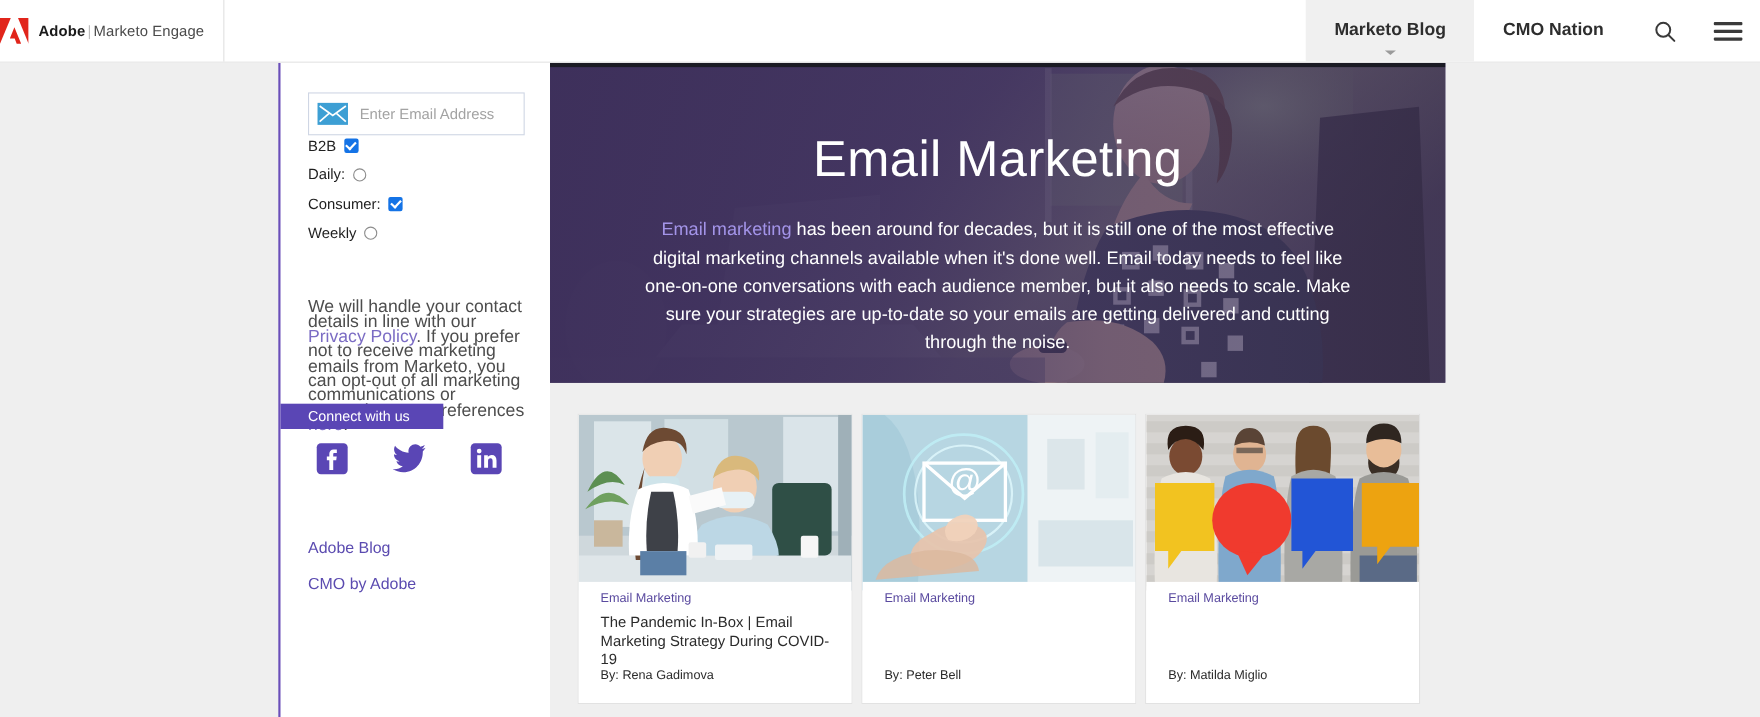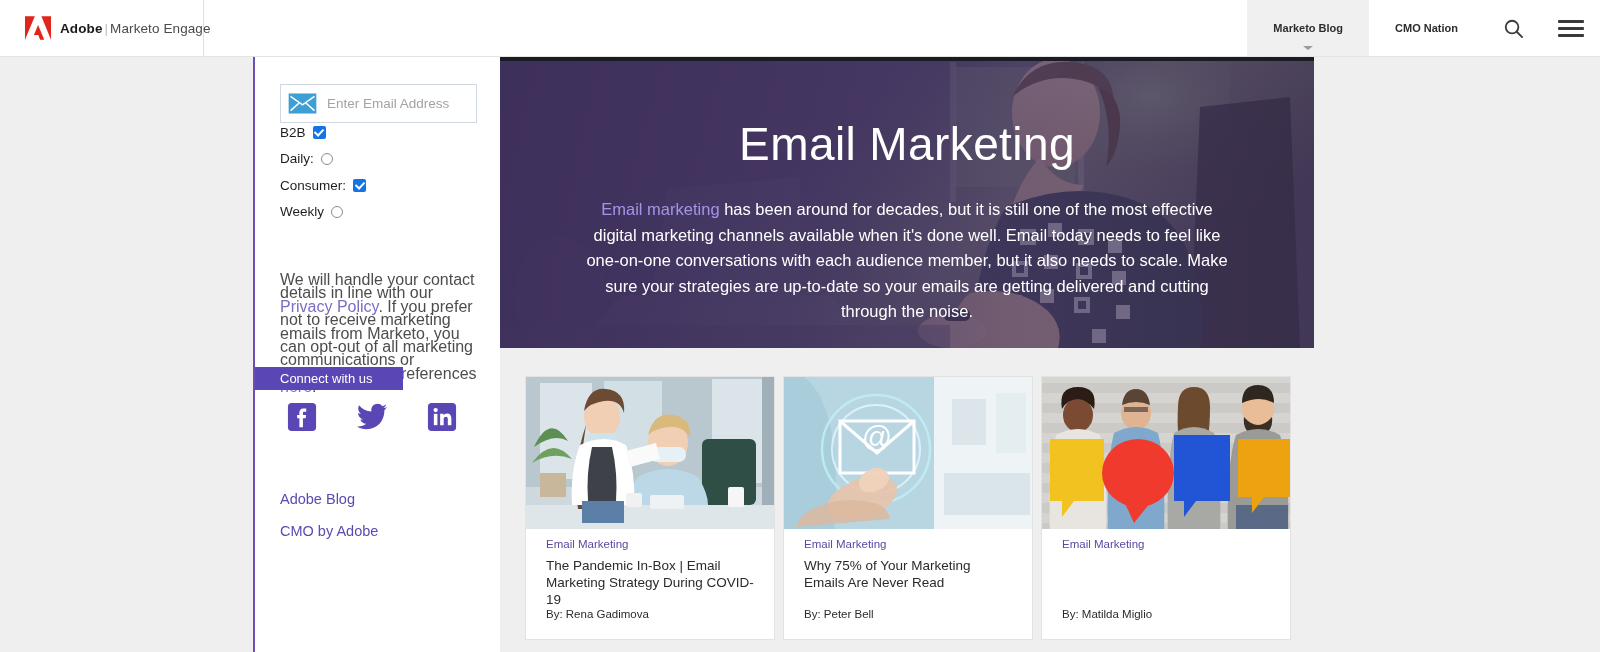--- a/index.html
+++ b/index.html
@@ -18,42 +18,41 @@
     position: absolute; top: 0; left: 0;
     width: 1600px; height: 57px;
     background: #ffffff;
     border-bottom: 1px solid #e4e4e4;
     z-index: 40;
   }
   .brand {
     position: absolute; top: 0; left: 0;
     width: 204px; height: 56px;
     display: flex; align-items: center; gap: 9px;
-    padding-left: 25px;
     border-right: 1px solid #e0e0e0;
   }
   .adobe-logo { width: 26px; height: 24px; display:block; flex: 0 0 auto; }
   .brand-text {
     font-size: 13.5px; color: #2b2b2b; white-space: nowrap;
     letter-spacing: .1px;
   }
   .brand-text b { font-weight: 700; color: #1a1a1a; }
   .brand-text span.sep { color: #bdbdbd; font-weight: 400; margin: 0 2px; }
   .brand-text span.sub { color: #4a4a4a; font-weight: 400; }
 
   .nav-right {
     position: absolute; right: 0; top: 0; height: 56px;
     display: flex; align-items: stretch;
   }
   .nav-tab {
     position: relative;
     display: flex; flex-direction: column;
     justify-content: center;
     padding: 0 26px;
-    font-size: 11px; font-weight: 700; color: #2d2d2d;
+    font-size: 16px; font-weight: 700; color: #2d2d2d;
     white-space: nowrap; cursor: pointer;
   }
   .nav-tab.active { background: #f0f0f0; }
   .nav-tab .chev {
     position: absolute; left: 50%; bottom: 6px;
     transform: translateX(-50%);
     width: 0; height: 0;
     border-left: 5px solid transparent;
     border-right: 5px solid transparent;
     border-top: 4px solid #9a9a9a;
@@ -474,21 +473,20 @@
           <polyline points="56,44 93,76 130,44" fill="none" stroke="#ffffff" stroke-width="3"></polyline>
           <text x="93" y="70" font-family="Liberation Sans, sans-serif" font-size="30" fill="#ffffff" text-anchor="middle">@</text>
 
           <path d="M62 108 q24 -16 44 -6 q10 6 6 16 q-6 14 -26 20 q-24 8 -40 -2 q-8 -16 16 -28 Z" fill="#e7c3ab" opacity="0.92"></path>
           <path d="M78 98 q14 -12 24 -4 q6 6 0 14 q-10 10 -24 6 q-6 -8 0 -16 Z" fill="#f0d2bb" opacity="0.95"></path>
           <path d="M28 132 q30 -14 62 -6 q14 4 16 16 l-94 8 q4 -12 16 -18 Z" fill="#dcb89f" opacity="0.85"></path>
         </svg>
       </div>
       <div class="card-body">
         <div class="card-cat">Email Marketing</div>
-        <div class="card-title">Why 75% of Your Marketing Emails Are Never Read</div>
       </div>
       <div class="card-author">By: Peter Bell</div>
     </div>
 
     <div class="card">
       <div class="card-img">
         <svg viewBox="0 0 250 160" preserveAspectRatio="none">
           <rect width="250" height="160" fill="#d6d4d1"></rect>
           <g opacity="0.5" fill="#c4c1bd">
             <rect x="0" y="6" width="250" height="10"></rect>

